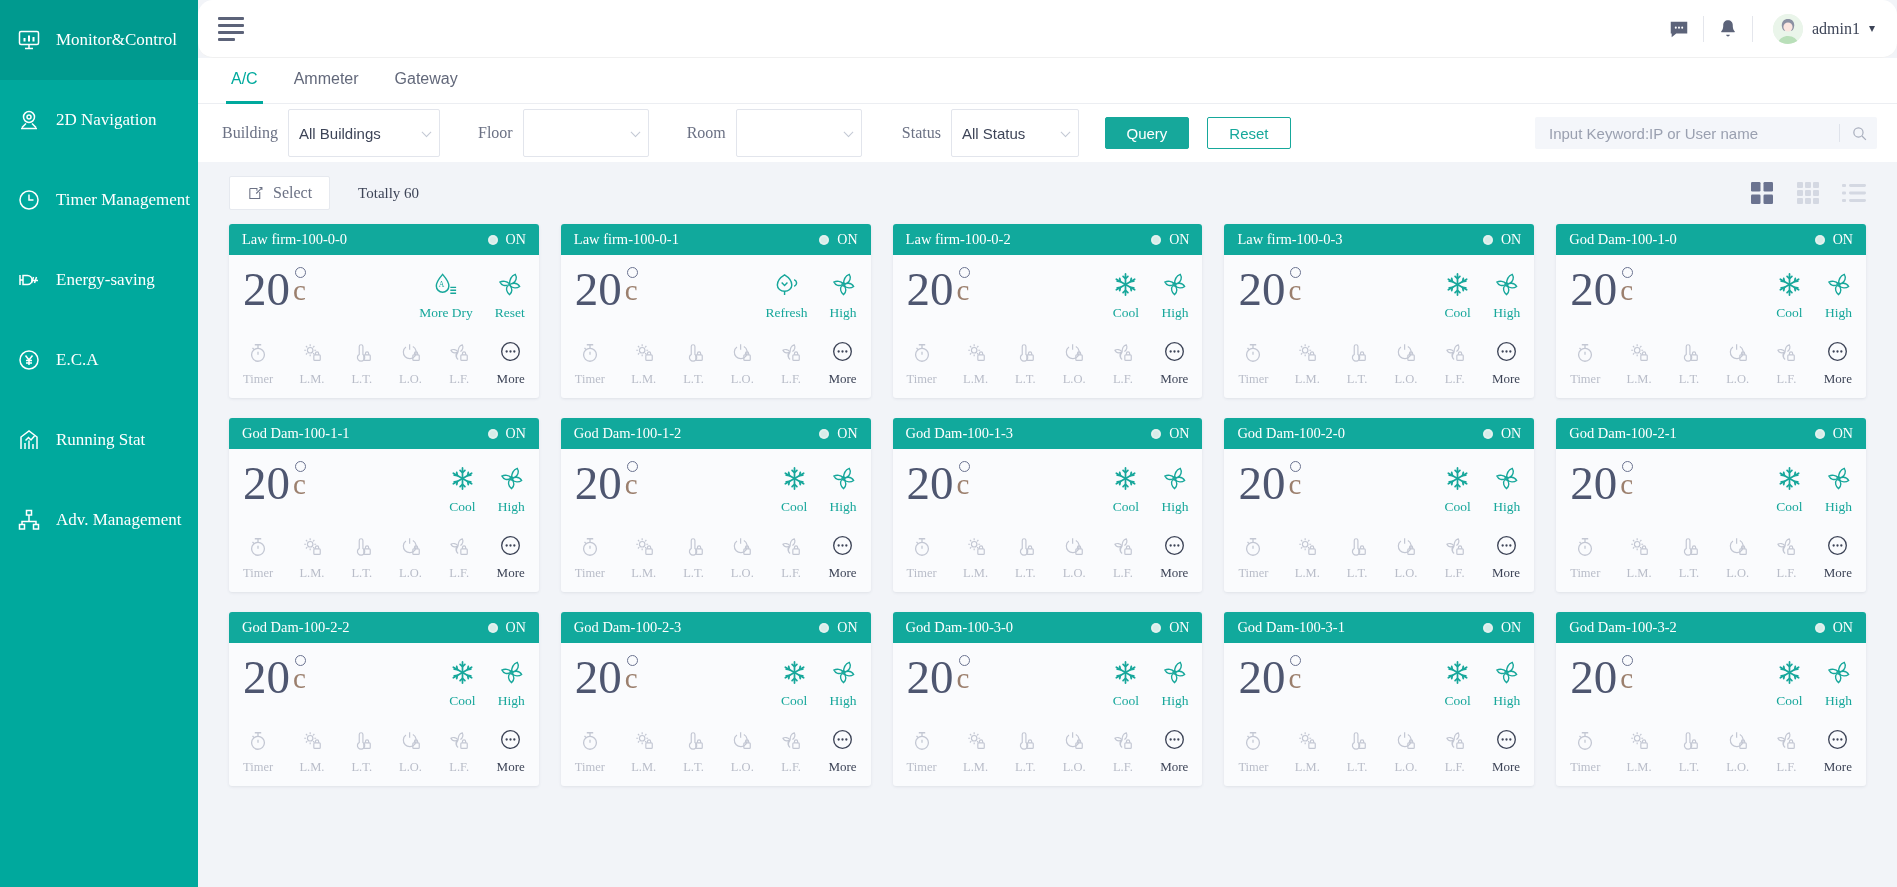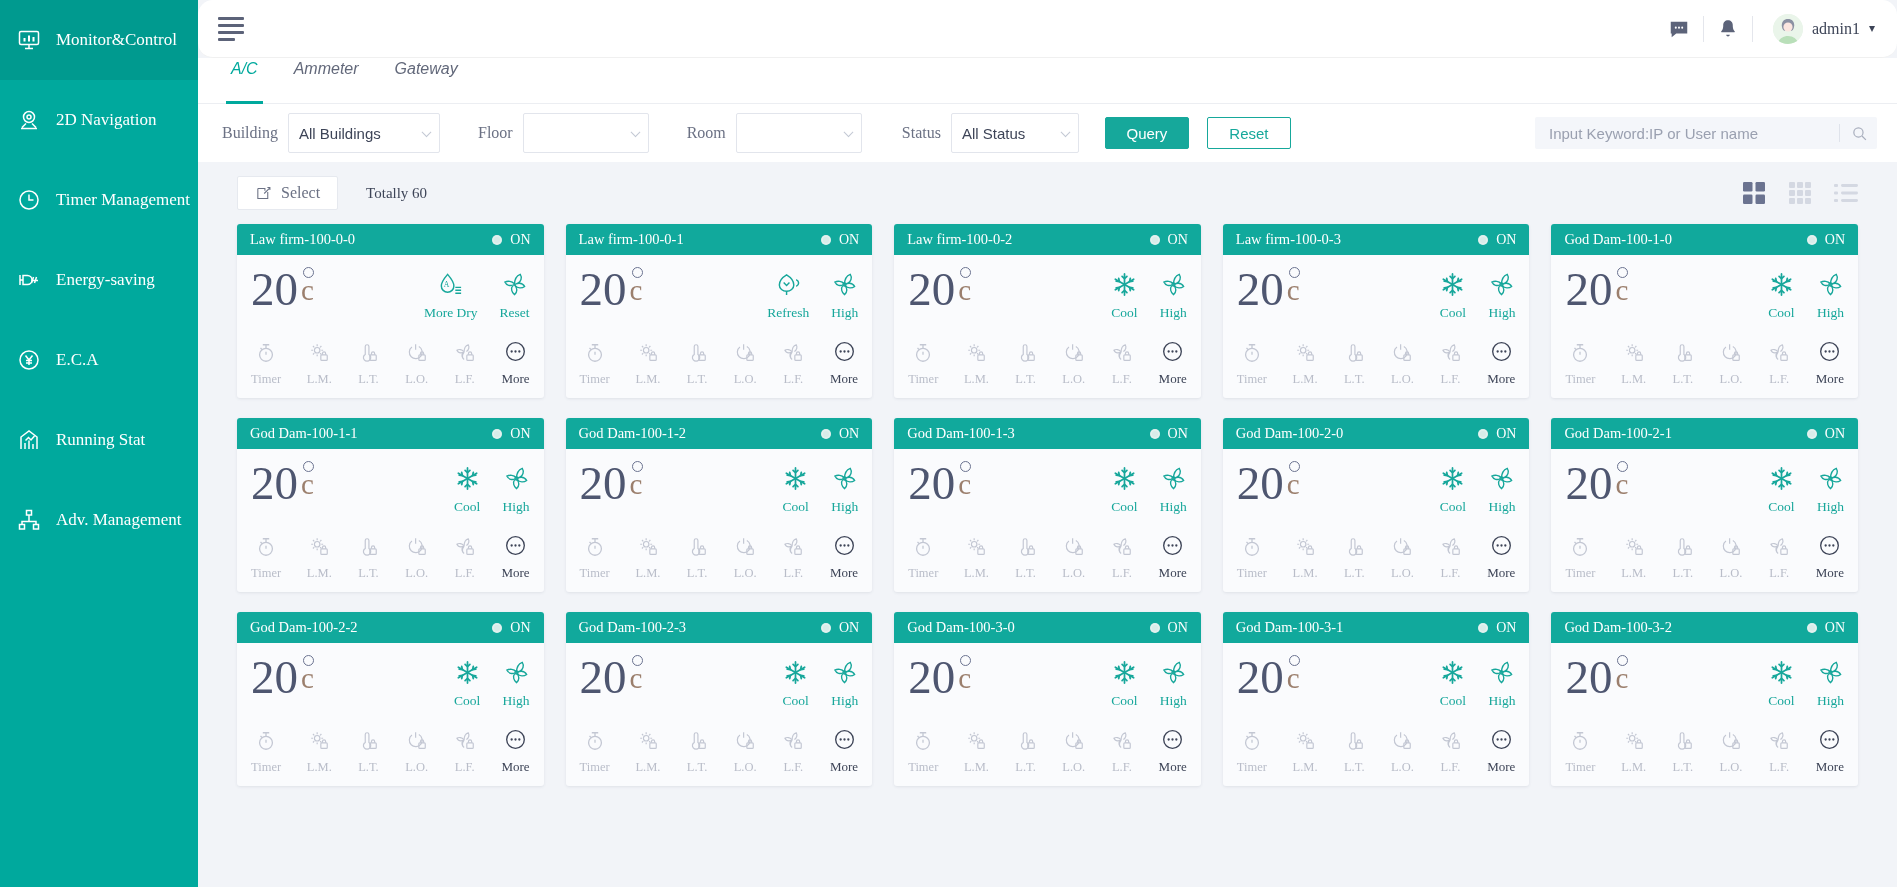--- a/index.html
+++ b/index.html
@@ -74,41 +74,40 @@
   .caret { font-size: 12px; color: #3d4457; }
 
   
   .tabbar {
     height: 46px; background: #ffffff;
     display: flex; align-items: flex-end; gap: 6px;
     padding-left: 18px;
     border-bottom: 1px solid #eceef2;
   }
   .tab {
-    padding: 0 15px 25px; font-size: 16px; color: #62687a;
+    padding: 0 15px 15px; font-size: 16px; color: #62687a;
     cursor: pointer; position: relative;
     font-family: "Liberation Sans", sans-serif;
-    font-style: italic;
   }
   .tab.active { color: #00a99d; }
   .tab.active::after {
     content: ""; position: absolute; left: 10px; right: 10px; bottom: -1px;
     height: 3px; background: #00a99d;
   }
 
   
   .filterbar {
     background: #ffffff; height: 58px;
     display: flex; align-items: center; padding: 0 20px 0 24px;
     gap: 0;
   }
   .fgroup { display: flex; align-items: center; }
   .flabel { font-size: 16px; color: #6b7184; margin-right: 10px; white-space: nowrap; }
   .fselect {
-    position: relative; height: 40px; border: 1px solid #e2e5ec; background: #fff;
+    position: relative; height: 48px; border: 1px solid #e2e5ec; background: #fff;
     border-radius: 2px; display: flex; align-items: center;
     padding: 0 26px 0 10px; min-width: 120px;
     font-size: 15px; color: #3d4457; cursor: pointer;
     font-family: "Liberation Sans", sans-serif;
   }
   .fselect .chev {
     position: absolute; right: 9px; top: 50%; transform: translateY(-60%) rotate(45deg);
     width: 7px; height: 7px; border-right: 1.6px solid #c3c8d4; border-bottom: 1.6px solid #c3c8d4;
   }
   .sel-building { width: 152px; }
@@ -134,21 +133,21 @@
     flex: 1; border: none; outline: none; background: transparent;
     font-size: 15px; color: #3d4457;
     font-family: "Liberation Sans", sans-serif;
   }
   .searchbox input::placeholder { color: #9aa0b0; }
   .search-sep { width: 1px; height: 18px; background: #dfe3eb; margin-right: 9px; }
   .search-btn { width: 20px; height: 20px; display:flex; align-items:center; justify-content:center; cursor:pointer; }
   .search-btn svg { width: 17px; height: 17px; stroke: #a8aebd; fill: none; stroke-width: 1.7; }
 
   
-  .content { flex: 1; overflow: hidden; padding: 0 39px; }
+  .content { flex: 1; overflow: hidden; padding: 0 31px; }
   .toolrow {
     height: 62px; display: flex; align-items: center;
   }
   .select-btn {
     height: 34px; background: #fff; border: 1px solid #e6e9ef; border-radius: 2px;
     display: flex; align-items: center; gap: 9px; padding: 0 17px;
     font-size: 16px; color: #6b7184; cursor: pointer;
   }
   .select-btn svg { width: 17px; height: 17px; stroke: #6b7184; fill: none; stroke-width: 1.5; }
   .totally { margin-left: 28px; font-size: 15px; color: #3d4457; }

